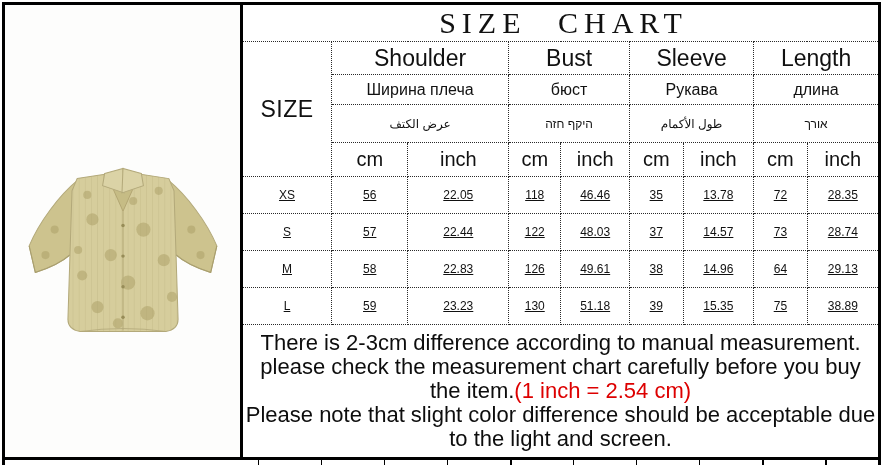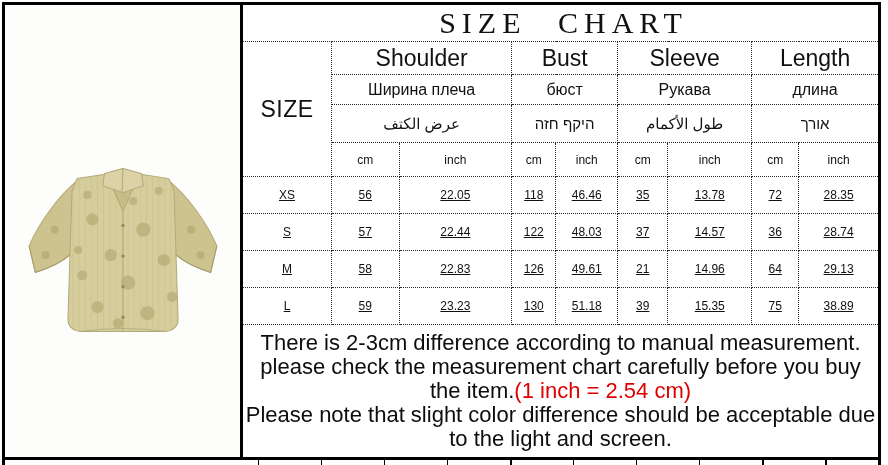--- a/index.html
+++ b/index.html
@@ -13,22 +13,22 @@
   
   .size-table{flex:1;border-collapse:collapse;box-sizing:border-box;border:3px solid #000;
               table-layout:fixed;background:#fff;}
   .size-table td{border:1px dotted #2a2a2a;text-align:center;vertical-align:middle;
                  overflow:hidden;padding:0 2px;box-sizing:border-box;margin-top:9px;}
   col.c-size{width:90px;}
   .title-cell{font-family:"Liberation Serif","DejaVu Serif",serif;font-size:30px;
               letter-spacing:6px;word-spacing:18px;height:38px;text-indent:6px;}
   .r-en td{height:33px;font-size:23px;text-align:center;}
   .r-ru td{height:30px;font-size:16px;}
-  .r-rtl td{height:38px;font-size:15px;}
-  .r-units td{height:34px;font-size:12px;}
+  .r-rtl td{height:38px;font-size:12px;}
+  .r-units td{height:34px;font-size:20px;}
   .r-data td{height:37px;font-size:12px;text-decoration:underline;}
   .size-head{font-size:19px;letter-spacing:.5px;}
   .notes-cell{padding:3px 8px 0 8px;}
   .notes{font-size:22px;line-height:24px;text-align:center;color:#0d0d0d;}
   .red{color:#dd0000;}
   
   .bottom-sliver{position:absolute;left:2px;top:460px;width:879px;height:5px;box-sizing:border-box;
                  border-left:3px solid #000;border-right:3px solid #000;}
   .sliver-marks{position:absolute;left:253px;right:0;top:0;bottom:0;
                 background:repeating-linear-gradient(90deg,#000 0 1.5px,transparent 1.5px 63px);}
@@ -151,30 +151,30 @@
         <td>28.35</td>
       </tr>
       <tr class="r-data">
         <td>S</td>
         <td>57</td>
         <td>22.44</td>
         <td>122</td>
         <td>48.03</td>
         <td>37</td>
         <td>14.57</td>
-        <td>36</td>
+        <td>73</td>
         <td>28.74</td>
       </tr>
       <tr class="r-data">
         <td>M</td>
         <td>58</td>
         <td>22.83</td>
         <td>126</td>
         <td>49.61</td>
-        <td>21</td>
+        <td>38</td>
         <td>14.96</td>
         <td>64</td>
         <td>29.13</td>
       </tr>
       <tr class="r-data">
         <td>L</td>
         <td>59</td>
         <td>23.23</td>
         <td>130</td>
         <td>51.18</td>

